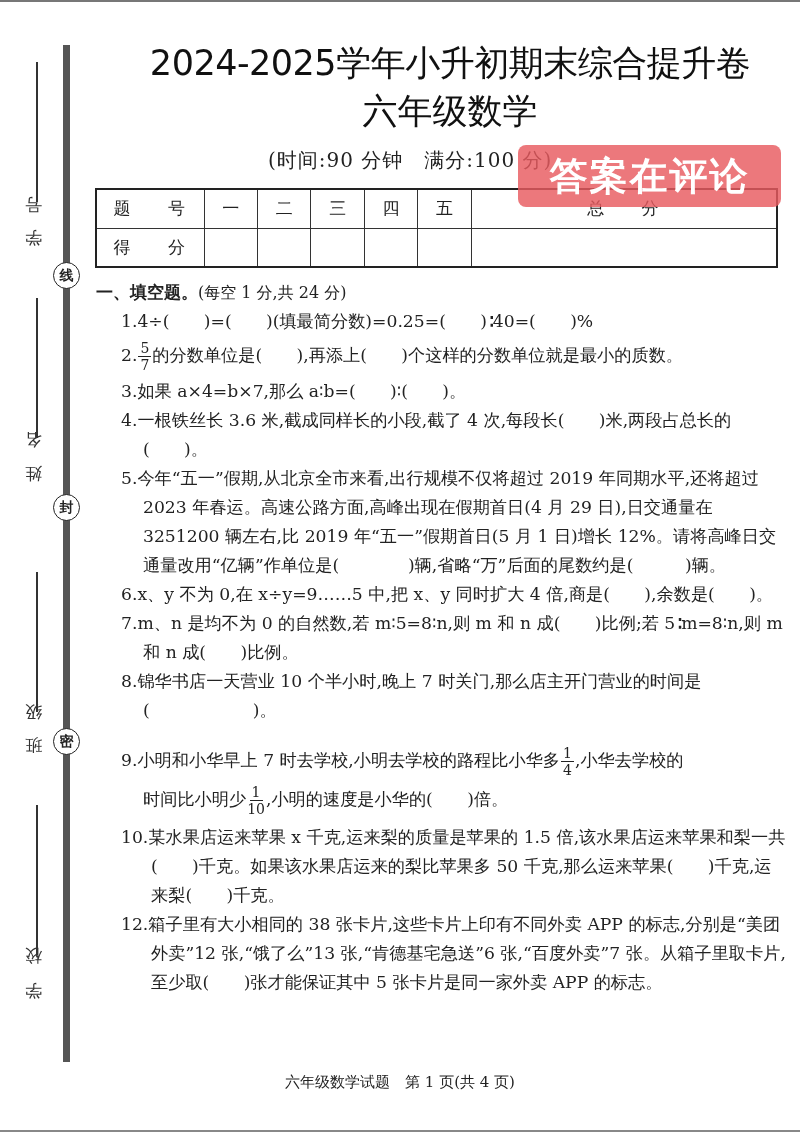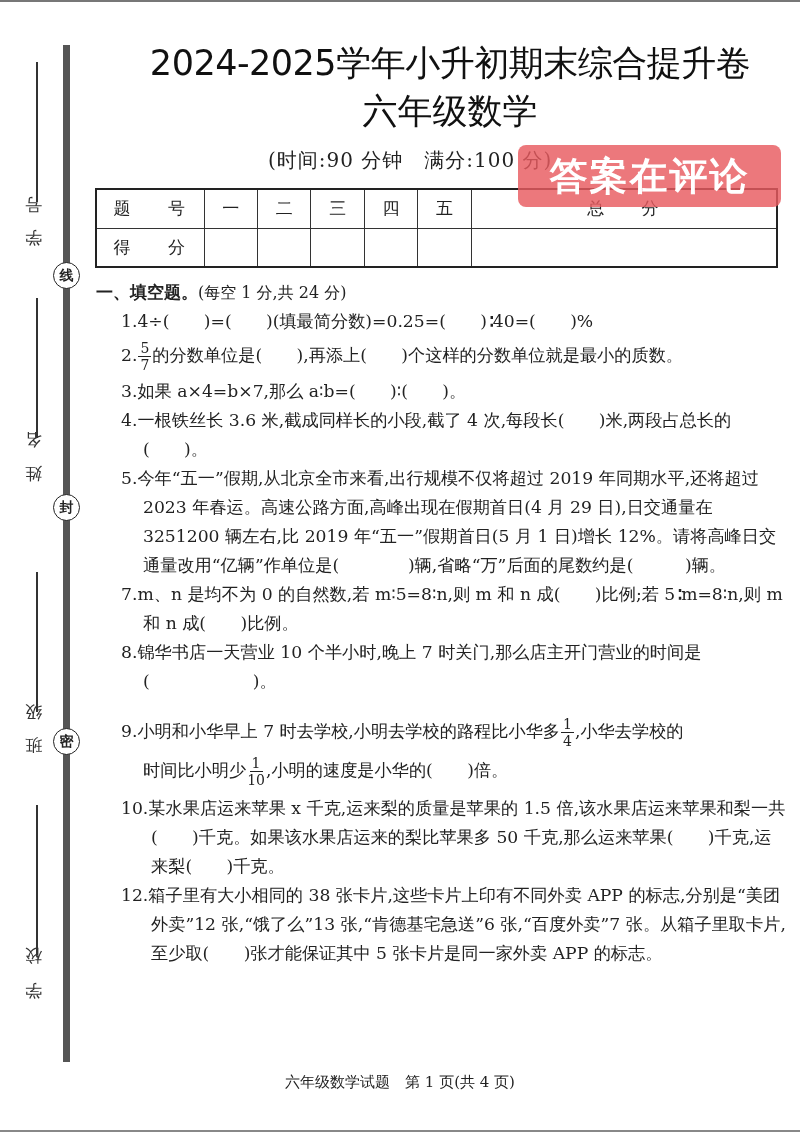--- a/index.html
+++ b/index.html
@@ -122,20 +122,23 @@
   </div>
 
   <div class="q">
     <span>4.</span><span>一根铁丝长 3.6 米,截成同样长的小段,截了 4 次,每段长(　　)米,两段占总长的(　　)。</span>
   </div>
 
   <div class="q">
     <span>5.</span><span>今年“五一”假期,从北京全市来看,出行规模不仅将超过 2019 年同期水平,还将超过 2023 年春运。高速公路方面,高峰出现在假期首日(4 月 29 日),日交通量在 3251200 辆左右,比 2019 年“五一”假期首日(5 月 1 日)增长 12%。请将高峰日交通量改用“亿辆”作单位是(　　　　)辆,省略“万”后面的尾数约是(　　　)辆。</span>
   </div>
 
+  <div class="q">
+    <span>6.</span><span>x、y 不为 0,在 x÷y=9……5 中,把 x、y 同时扩大 4 倍,商是(　　),余数是(　　)。</span>
+  </div>
 
   <div class="q">
     <span>7.</span><span>m、n 是均不为 0 的自然数,若 m∶5=8∶n,则 m 和 n 成(　　)比例;若 5∶m=8∶n,则 m 和 n 成(　　)比例。</span>
   </div>
 
   <div class="q">
     <span>8.</span><span>锦华书店一天营业 10 个半小时,晚上 7 时关门,那么店主开门营业的时间是(　　　　　　)。</span>
   </div>
 
   <div class="q" style="margin-top:20px;">

